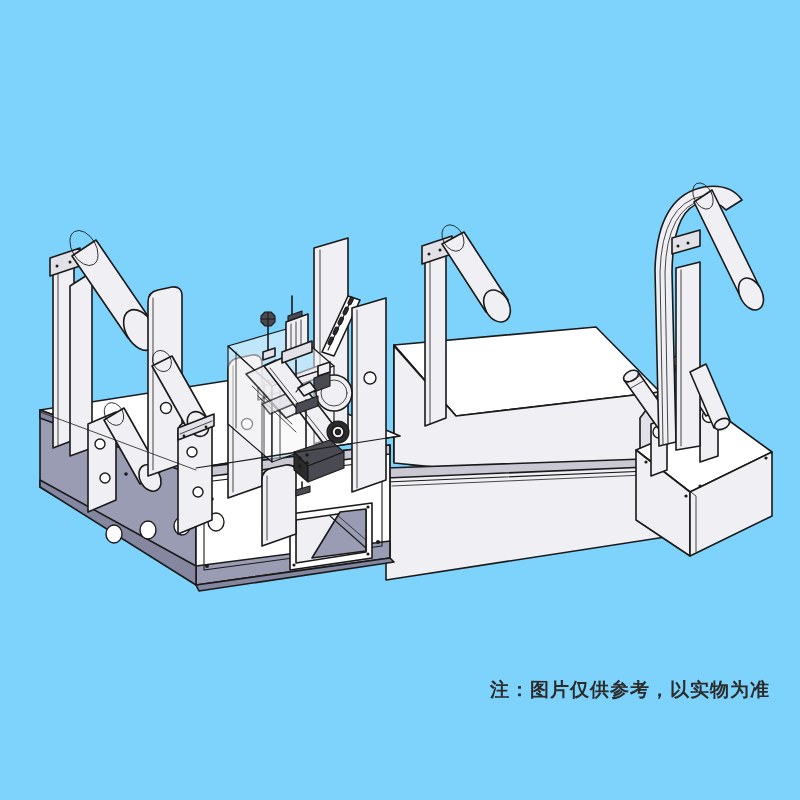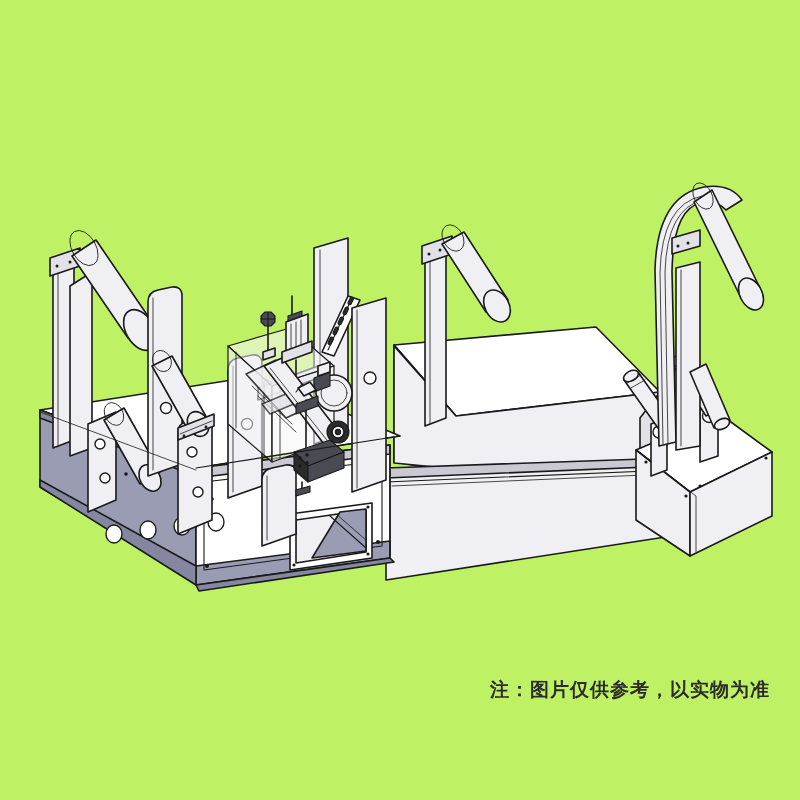--- a/index.html
+++ b/index.html
@@ -12,21 +12,21 @@
     height: 800px;
     overflow: hidden;
     font-family: "DejaVu Sans", "Liberation Sans", sans-serif;
     position: relative;
   }
   #stage {
     position: absolute;
     left: 0; top: 0;
     width: 800px;
     height: 800px;
-    background: #bef264;
+    background: #7dd3fc;
   }
   #drawing-svg {
     position: absolute;
     left: 0; top: 0;
     width: 800px;
     height: 800px;
     display: block;
   }
   .caption-block {
     position: absolute;

